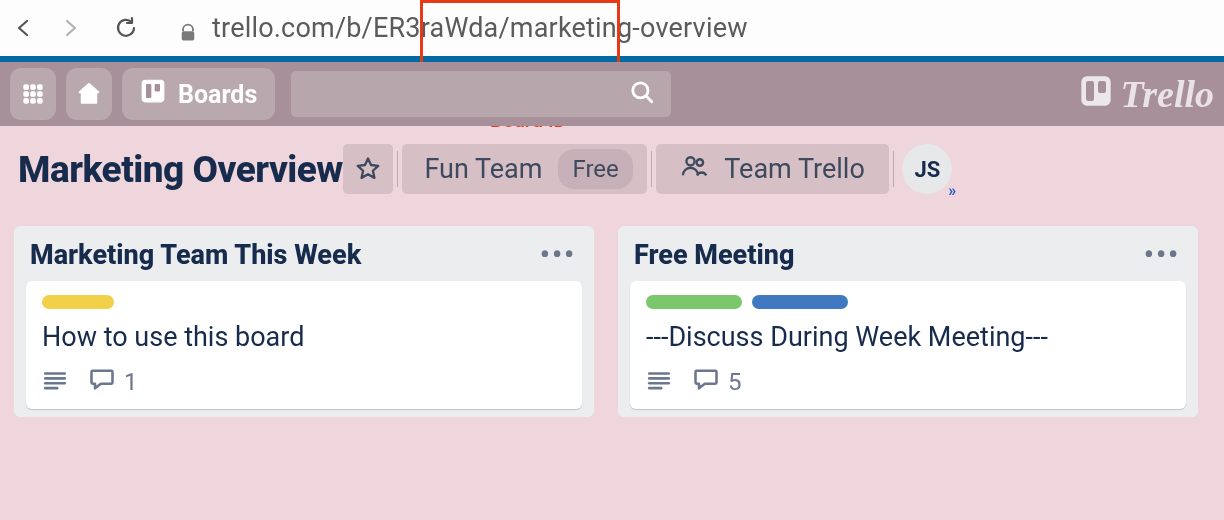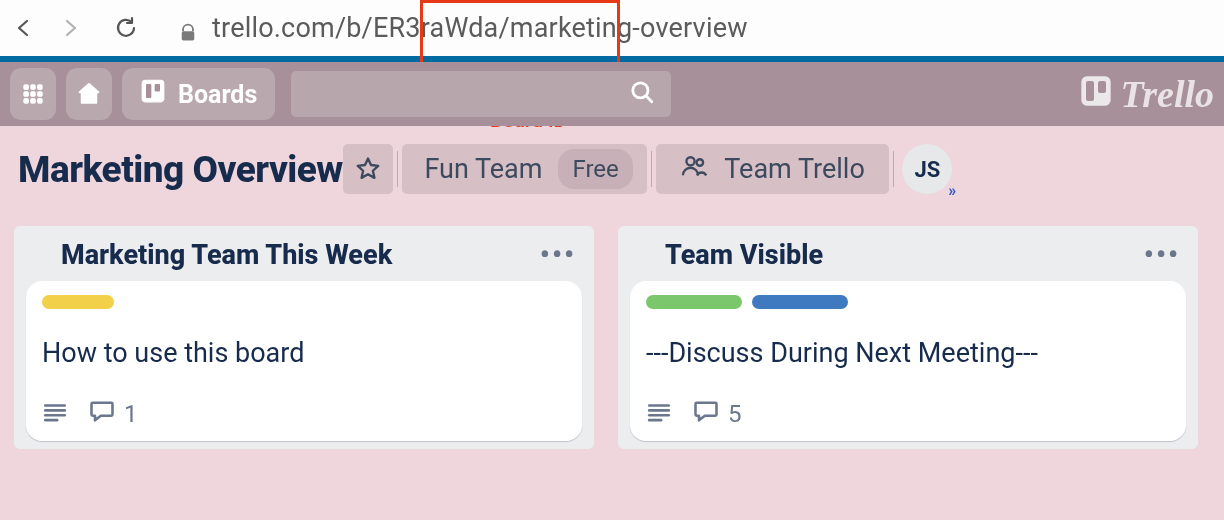--- a/index.html
+++ b/index.html
@@ -35,24 +35,24 @@
   .vsep { width: 1.5px; height: 36px; background: rgba(60,60,70,0.28); margin: 0 4px; }
   .team-chip { gap: 16px; padding: 0 14px 0 22px; }
   .team-name { font-size: 27px; }
   .badge-free { background: #c7b0b7; border-radius: 16px; padding: 6px 14px; font-size: 24px; }
   .vis-chip { gap: 16px; padding: 0 24px; font-size: 27px; }
   .avatar { width: 50px; height: 50px; border-radius: 50%; background: #e7e8ea; color: #172b4d; font-size: 22px; font-weight: 700; display: flex; align-items: center; justify-content: center; position: relative; margin-left: 4px; }
   .avatar-dbl { position:absolute; right:-2px; bottom:-2px; color:#2a56c6; font-size:16px; line-height:10px; letter-spacing:-2px; }
   
   .board-canvas { background: #eed6dc; height: calc(520px - 62px - 64px - 86px); padding: 14px 14px 0 14px; display: flex; gap: 24px; align-items: flex-start; }
   .list { width: 580px; background: #ecedef; border-radius: 6px; padding: 12px 12px 8px 12px; }
-  .list-head { display: flex; align-items: center; justify-content: space-between; padding: 0 2px 10px 4px; margin-left: 31px; }
+  .list-head { display: flex; align-items: center; justify-content: space-between; padding: 0 2px 10px 4px; }
   .list-title { font-size: 27px; font-weight: 800; color: #172b4d; }
   .list-menu { color: #6b778c; font-size: 28px; letter-spacing: 2px; font-weight: 700; padding: 0 4px; }
-  .card { background: #fff; border-radius: 16px; box-shadow: 0 1px 1px rgba(9,30,66,0.2); padding: 14px 16px 10px 16px; display: flex; flex-direction: column; gap: 28px; }
+  .card { background: #fff; border-radius: 6px; box-shadow: 0 1px 1px rgba(9,30,66,0.2); padding: 14px 16px 10px 16px; display: flex; flex-direction: column; gap: 12px; }
   .labels { display: flex; gap: 10px; }
   .lbl { height: 14px; border-radius: 8px; }
   .card-title { font-size: 27px; color: #172b4d; }
   .card-bottom { display: flex; align-items: center; gap: 20px; color: #6b778c; }
   .desc-icon svg, .cmt-icon svg { stroke: #6b778c; }
   .cmt { display: flex; align-items: center; gap: 8px; font-size: 24px; }
 </style>
 </head>
 <body>
 
@@ -202,29 +202,29 @@
               </svg>
           </span>
           <span>1</span>
         </span>
       </div>
     </div>
   </div>
 
   <div class="list">
     <div class="list-head">
-      <div class="list-title">Team Visible</div>
+      <div class="list-title">Free Meeting</div>
       <div class="list-menu">•••</div>
     </div>
     <div class="card">
       <div class="labels" id="labels-1">
           <span class="lbl" style="background: rgb(123, 200, 108); width: 96px;"></span>
           <span class="lbl" style="background: rgb(63, 122, 193); width: 96px;"></span>
         </div>
-      <div class="card-title">---Discuss During Next Meeting---</div>
+      <div class="card-title">---Discuss During Week Meeting---</div>
       <div class="card-bottom">
         <span class="desc-icon">
           <svg width="26" height="26" viewBox="0 0 24 24" fill="none" stroke-width="2.4" stroke-linecap="round">
               <path d="M3 6 H21"></path>
               <path d="M3 10.5 H21"></path>
               <path d="M3 15 H21"></path>
               <path d="M3 19.5 H14"></path>
             </svg>
         </span>
         <span class="cmt">

